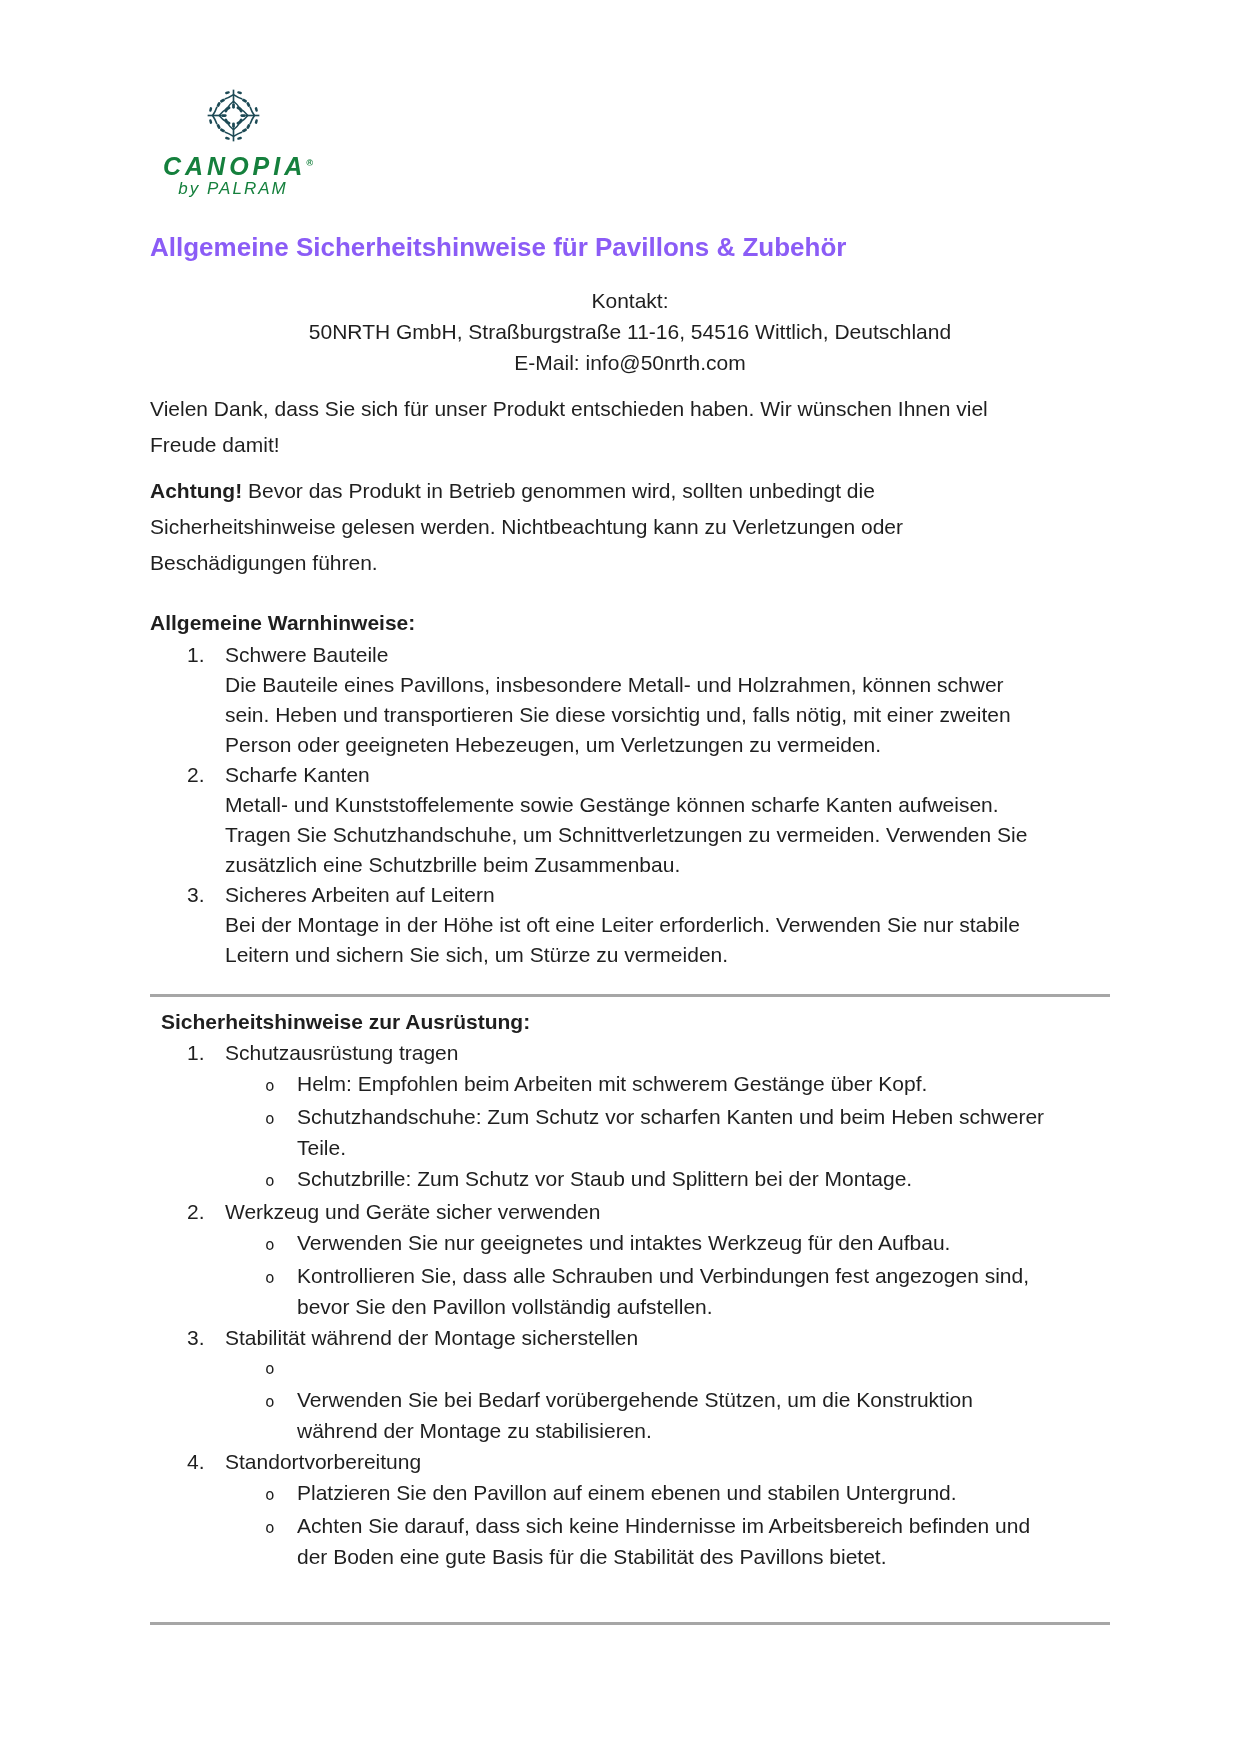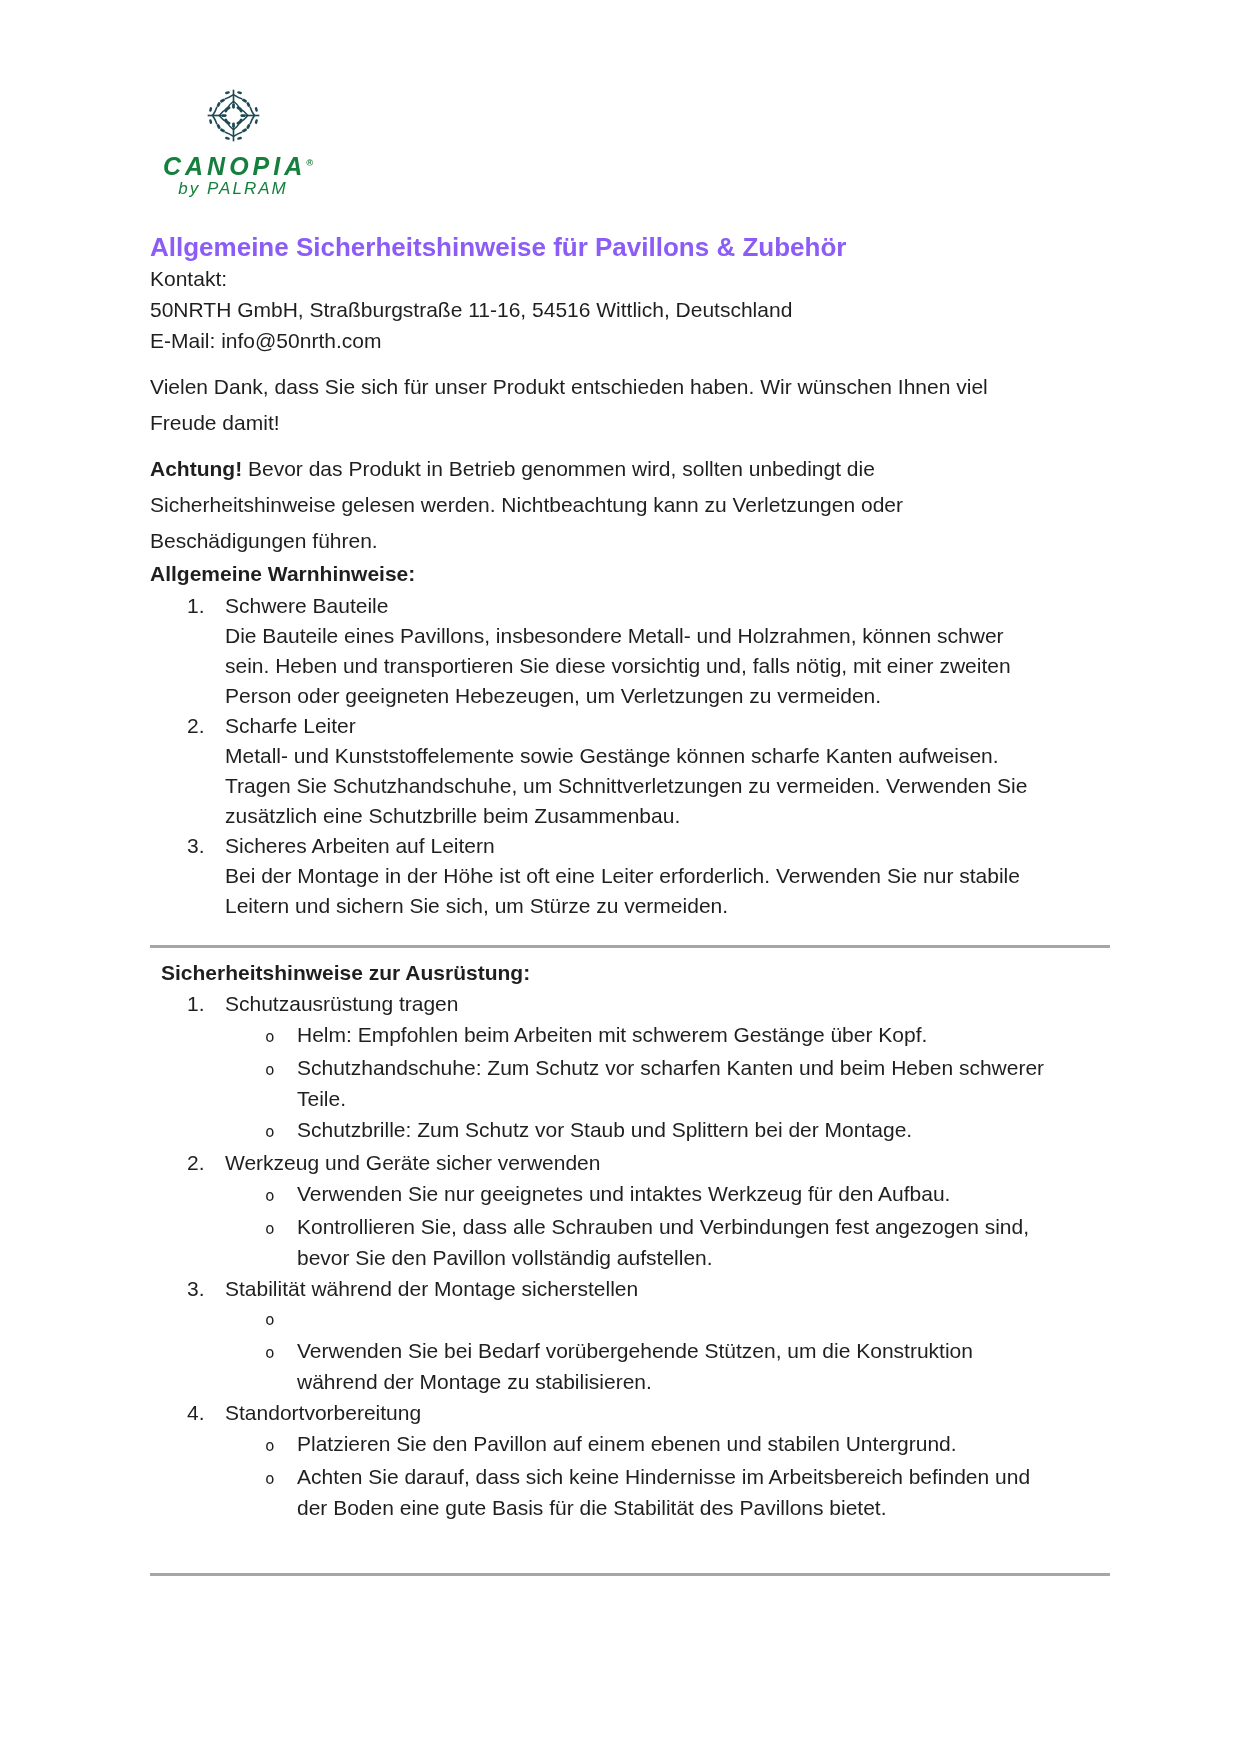--- a/index.html
+++ b/index.html
@@ -9,26 +9,26 @@
     box-sizing:border-box;padding:88px 130px 0 150px;
   }
   
   .logo{margin-left:13px;width:140px;text-align:center;color:#15803d;font-style:italic;}
   .logo svg{display:block;margin:0 auto;}
   .brand{font-size:25px;line-height:26px;font-weight:600;letter-spacing:4px;margin-top:7px;white-space:nowrap;}
   .brand .reg{font-size:9px;letter-spacing:0;vertical-align:super;}
   .byline{font-size:17px;line-height:13px;letter-spacing:2px;margin-top:3px;font-weight:500;white-space:nowrap;}
   
   h1{font-size:26px;line-height:32px;font-weight:700;margin:36px 0 0;color:#8b5cf6;white-space:nowrap;}
-  .contact{font-size:21px;line-height:31px;white-space:nowrap;}
+  .contact{margin-top:22px;font-size:21px;line-height:31px;white-space:nowrap;text-align:center;}
   .para{font-size:21px;line-height:36px;white-space:nowrap;}
   .para-intro{margin-top:13px;}
   .para-attention{margin-top:10px;}
   h2{font-size:21px;line-height:30px;font-weight:700;margin:0;white-space:nowrap;}
-  .h2-warnings{}
+  .h2-warnings{margin-top:27px;}
   .h2-equipment{margin-top:10px;margin-left:11px;}
   
   .list{font-size:21px;white-space:nowrap;}
   .l30{line-height:30px;margin-top:2px;}
   .l31{line-height:31px;margin-top:0;}
   .li1,.li2{display:flex;align-items:baseline;}
   .num{flex:none;margin-left:37px;width:38px;}
   .marker{flex:none;margin-left:115px;width:32px;font-family:"DejaVu Sans Mono",monospace;font-size:16px;}
   .li-body{flex:none;}
   
@@ -96,21 +96,21 @@
       <div>
           <div>Die Bauteile eines Pavillons, insbesondere Metall- und Holzrahmen, können schwer</div>
           <div>sein. Heben und transportieren Sie diese vorsichtig und, falls nötig, mit einer zweiten</div>
           <div>Person oder geeigneten Hebezeugen, um Verletzungen zu vermeiden.</div>
         </div>
     </div>
   </div>
   <div class="li1">
     <span class="num">2.</span>
     <div class="li-body">
-      <div>Scharfe Leiter</div>
+      <div>Scharfe Kanten</div>
       <div>
           <div>Metall- und Kunststoffelemente sowie Gestänge können scharfe Kanten aufweisen.</div>
           <div>Tragen Sie Schutzhandschuhe, um Schnittverletzungen zu vermeiden. Verwenden Sie</div>
           <div>zusätzlich eine Schutzbrille beim Zusammenbau.</div>
         </div>
     </div>
   </div>
   <div class="li1">
     <span class="num">3.</span>
     <div class="li-body">

